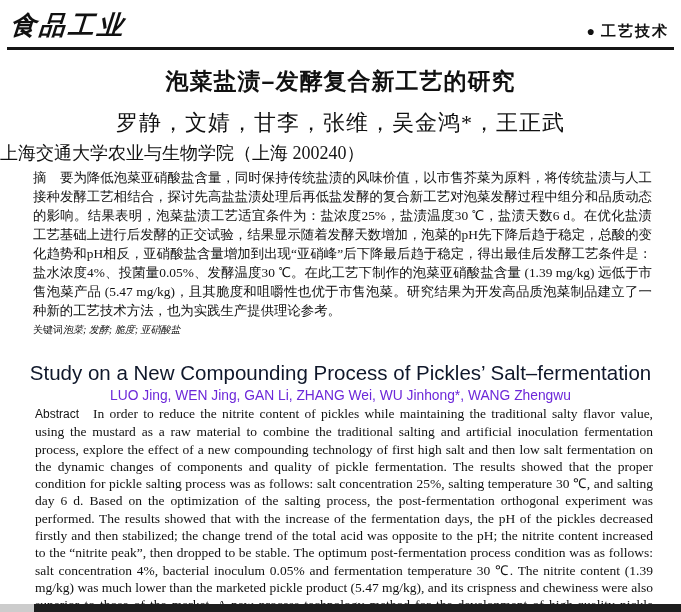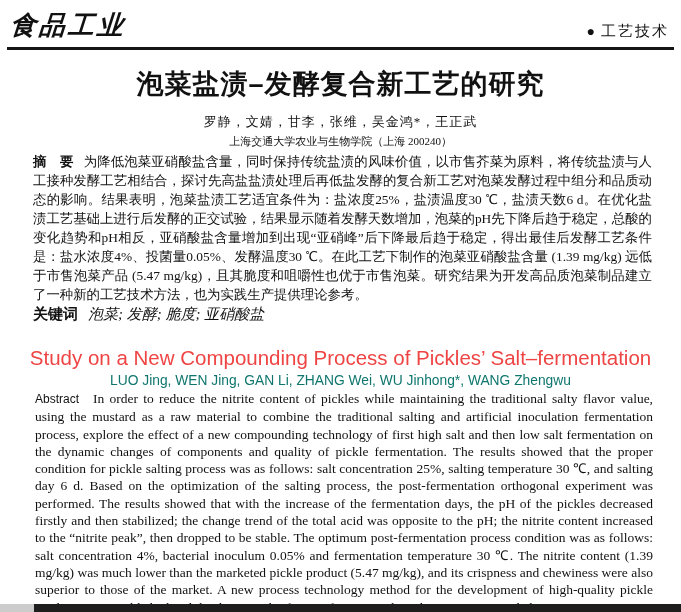--- a/index.html
+++ b/index.html
@@ -24,90 +24,89 @@
     font-family: "DejaVu Serif", serif;
     font-size: 26px;
     font-weight: 900;
     font-style: italic;
     letter-spacing: 3px;
     transform: skewX(-4deg);
   }
   .section-label {
     font-family: "Liberation Sans", sans-serif;
     font-size: 15px;
-    font-weight: 400;
+    font-weight: 700;
     letter-spacing: 2px;
     padding-bottom: 2px;
     margin-left: 16px;
   }
   .section-label .bullet { font-size: 14px; margin-right: 4px; }
   .header-rule {
     margin: 2px 7px 0 7px;
     height: 3px;
     border-top: 1.5px solid #151515;
     border-bottom: 2.5px solid #151515;
   }
 
   
   .cn-title {
     margin-top: 16px;
     text-align: center;
     font-family: "Liberation Sans", sans-serif;
-    font-size: 27px;
+    font-size: 23px;
     font-weight: 700;
     letter-spacing: 1px;
   }
   .cn-authors {
     margin-top: 11px;
     text-align: center;
-    font-size: 13px;
+    font-size: 22px;
     letter-spacing: 1px;
     font-family: Liberation Serif, serif;
   }
   .cn-affiliation {
     margin-top: 3px;
-    text-align: center;
-    font-size: 11px;
+    text-align: left;
+    font-size: 18px;
   }
   .cn-abstract {
     margin: 3px 29px 0 33px;
     font-size: 13.4px;
     line-height: 19px;
     text-align: justify;
   }
   .cn-abstract .label,
   .cn-keywords .label {
     font-family: "Liberation Sans", sans-serif;
-    font-weight: 700;
+    font-weight: 400;
     font-style: normal;
-    margin-right: 10px;
   }
   .cn-abstract .body-text { }
   .cn-keywords {
     margin: 0 29px 0 33px;
-    font-size: 15px;
+    font-size: 10px;
     line-height: 19px;
   }
   .cn-keywords .body-text { font-style: italic; }
 
   
   .en-title {
     margin-top: 22px;
     text-align: center;
     font-family: "Liberation Sans", sans-serif;
     font-size: 20.5px;
     font-weight: 400;
-    color: #ef4444;
+    color: #0f172a;
   }
   .en-authors {
     margin-top: 3px;
     text-align: center;
     font-family: "Liberation Sans", sans-serif;
     font-size: 13.8px;
-    color: #0f766e;
+    color: #6d28d9;
   }
   .en-affiliation {
     margin-top: 1px;
     text-align: center;
     font-size: 13.4px;
   }
   .en-abstract {
     margin: 2px 28px 0 35px;
     font-size: 13.5px;
     line-height: 17.3px;

